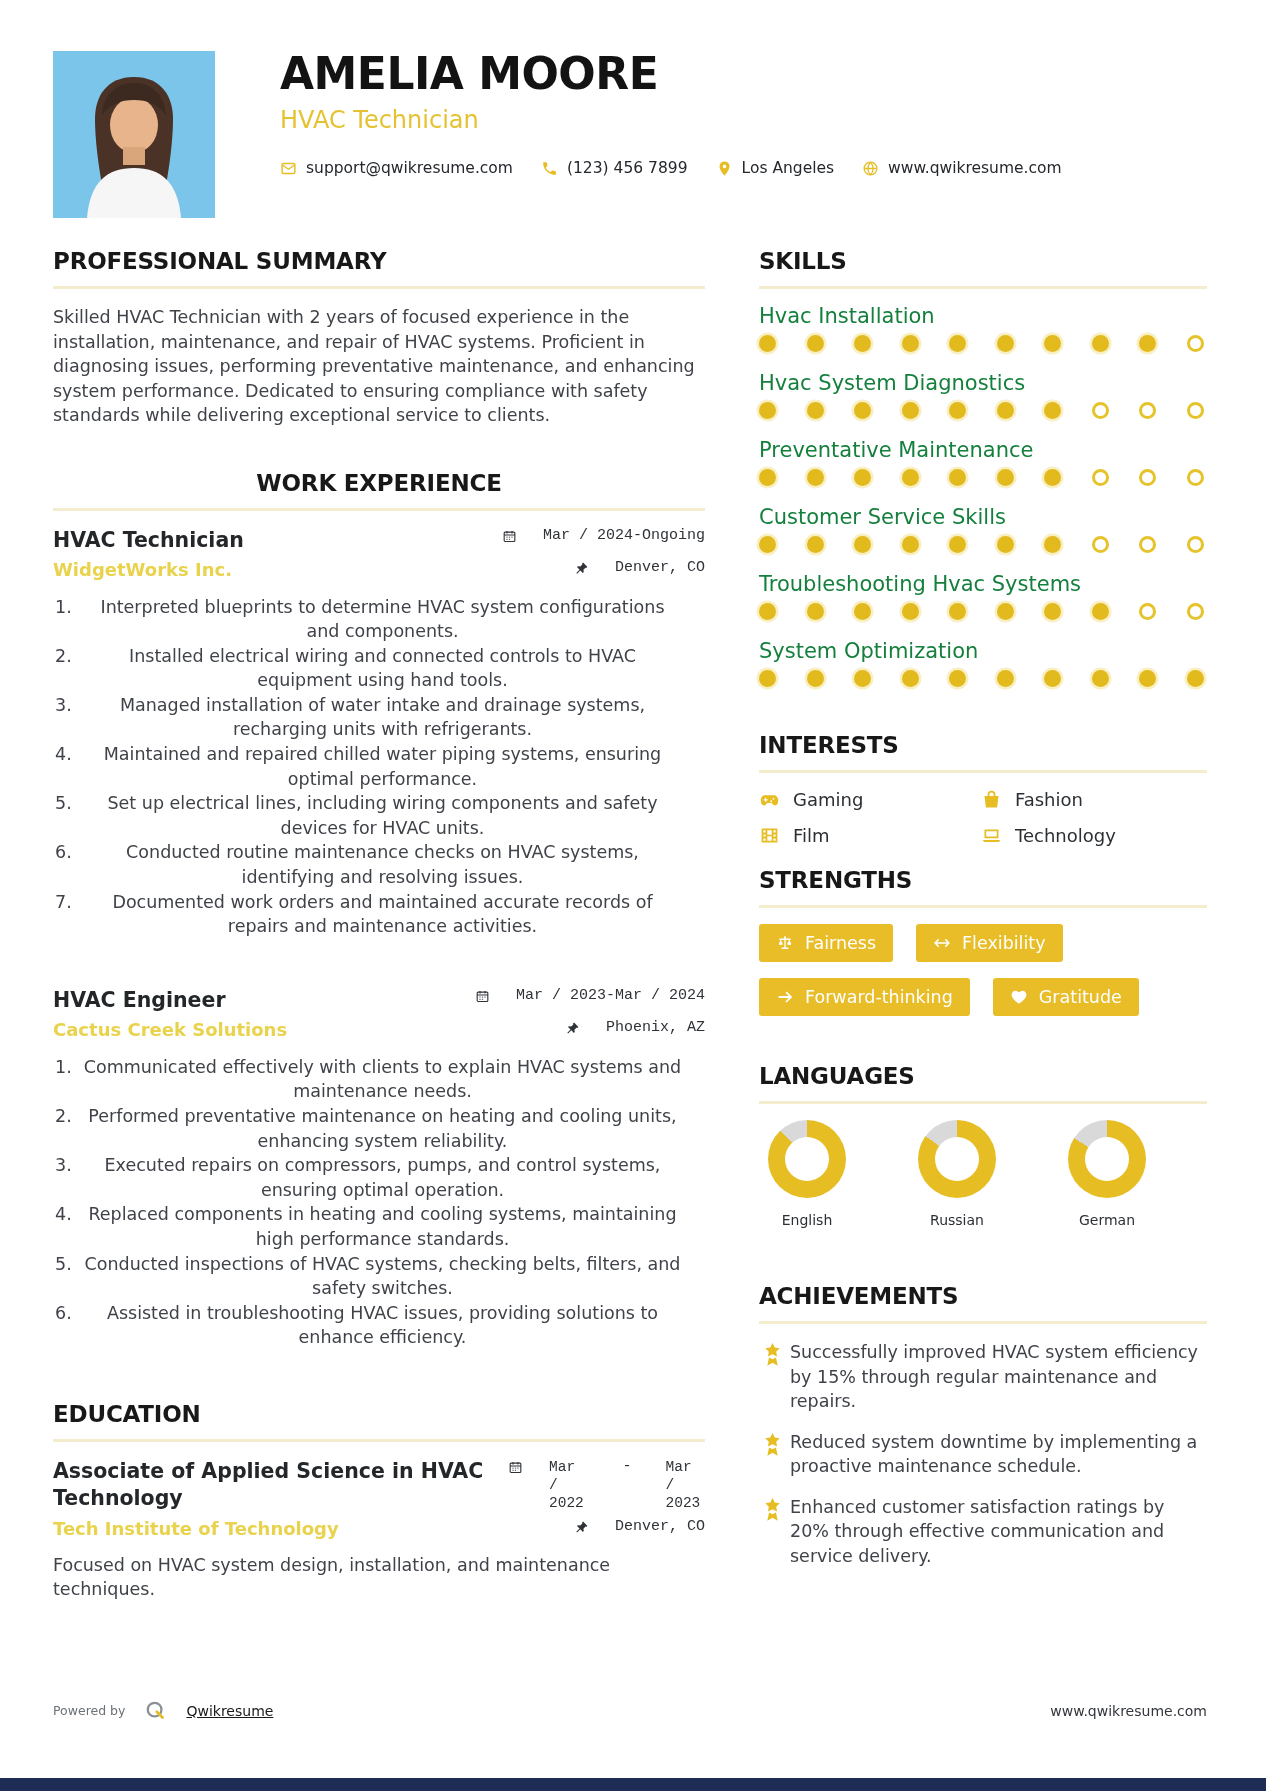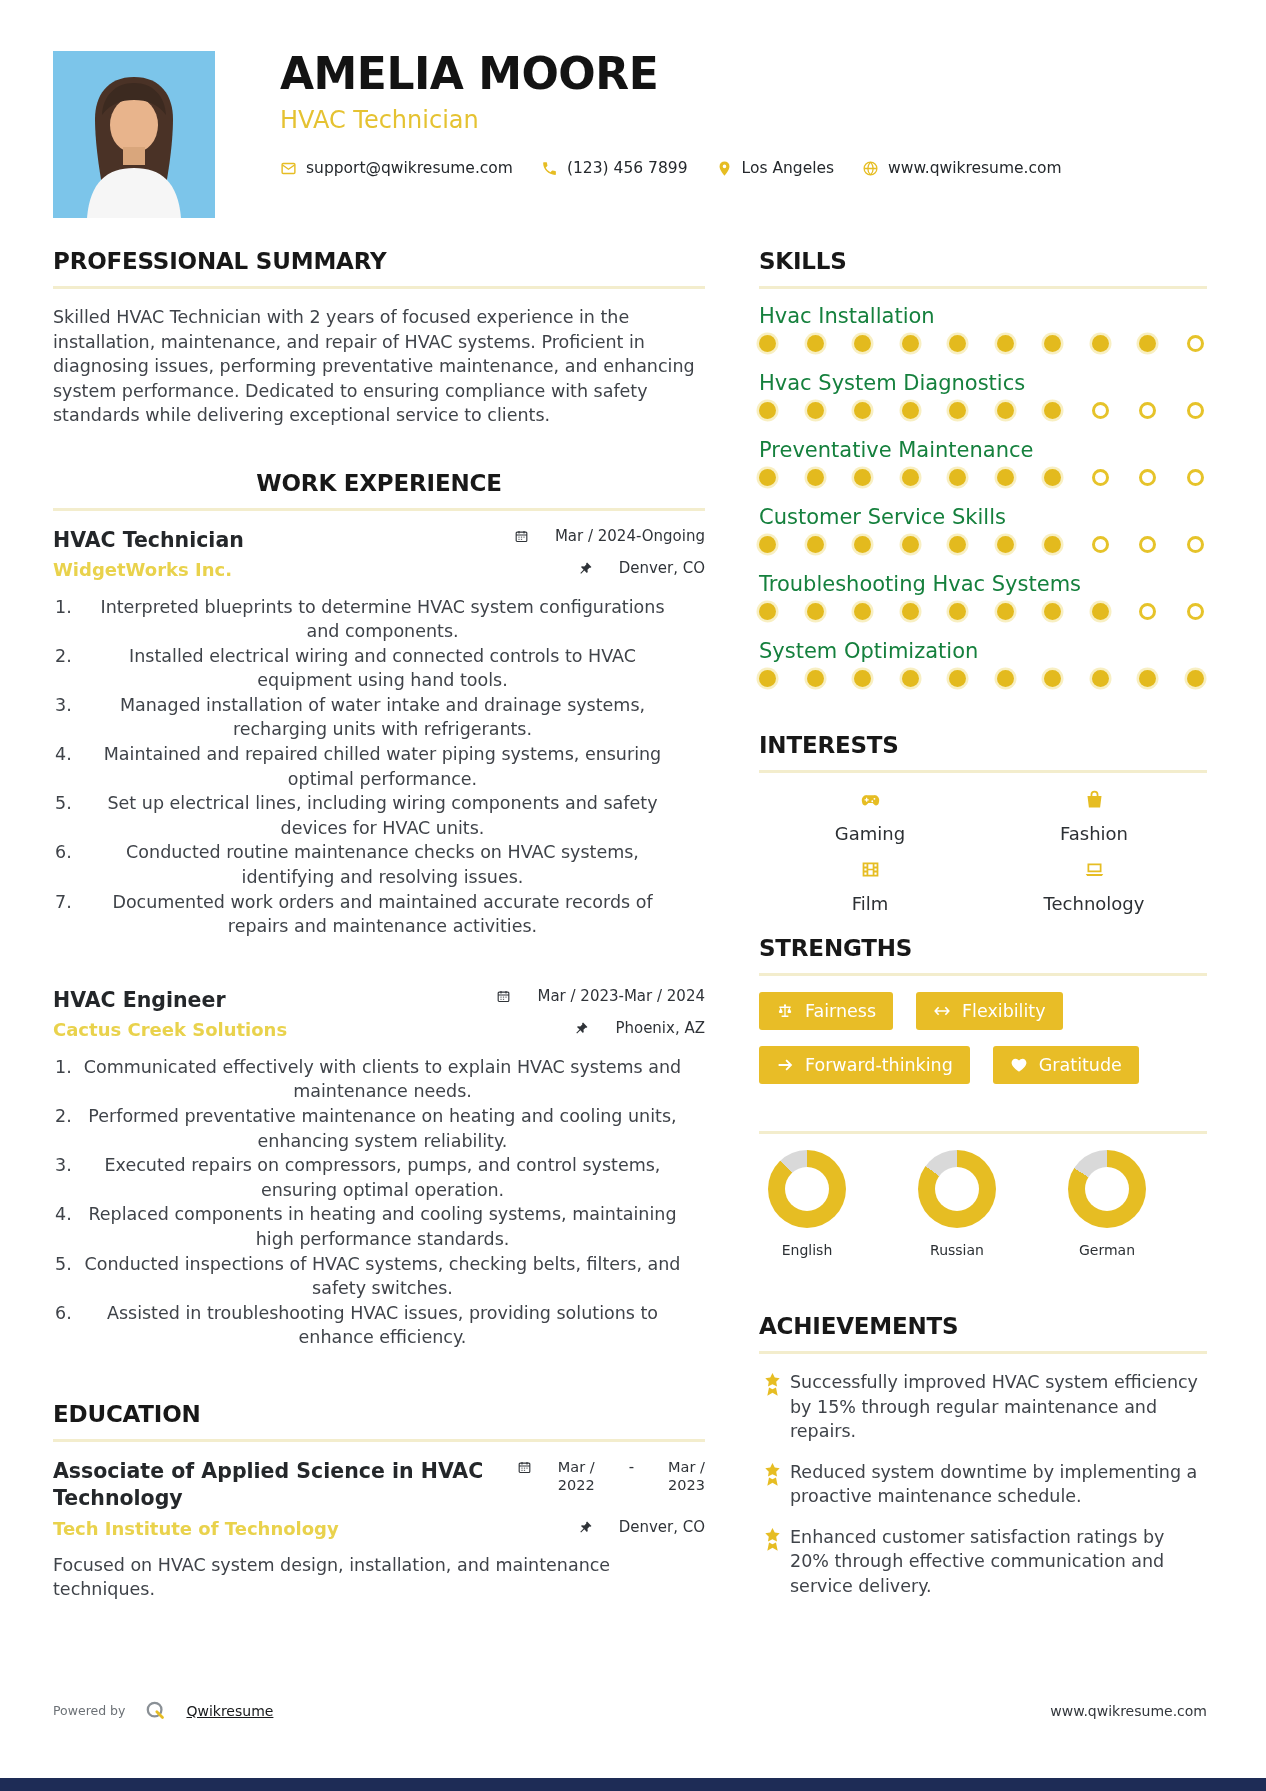--- a/index.html
+++ b/index.html
@@ -33,21 +33,21 @@
   .sec-strengths { margin-bottom:47px; }
   .sec-languages { margin-bottom:55px; }
   p.body-text { font-size:17.5px; line-height:24.5px; color:#3f4349; max-width:645px; }
   
   .job { margin-bottom:48px; }
   .job:last-child { margin-bottom:0; }
   .job-head { display:flex; justify-content:space-between; align-items:flex-start; }
   .job-title { font-size:20.5px; font-weight:bold; color:#24272a; line-height:26px; }
   .job-sub-row { display:flex; justify-content:space-between; align-items:flex-start; margin-top:6px; }
   .company { font-size:18px; color:#e9d24c; font-weight:700; }
-  .meta { display:flex; align-items:flex-start; gap:26px; font-size:15px; color:#2f3338; }
+  .meta { display:flex; align-items:flex-start; gap:26px; font-size:15px; color:#2f3338;font-family:Liberation Mono, monospace; }
   .meta .ic { width:15px; height:15px; color:#2f3338; flex:none; margin-top:2px; }
   .meta .ic svg { width:100%; height:100%; display:block; }
   .bullets { margin-top:15px; }
   .bullet { position:relative; padding-left:29px; font-size:17.5px; line-height:24.6px; color:#3f4349; max-width:630px; }
   .bullet .num { position:absolute; left:2px; }
   
   .edu-date { text-align:left; }
   .edu-date .grp { display:inline-block; vertical-align:top; font-size:14.5px; line-height:18px; }
   .edu-date .sep { display:inline-block; vertical-align:top; margin:0 8px; }
   .edu-degree { font-size:20.5px; font-weight:bold; color:#24272a; line-height:27px; max-width:455px; }
@@ -55,21 +55,21 @@
   .edu-desc { margin-top:14px; }
   
   .skill { margin-bottom:20px; }
   .skill-label { font-size:21px; color:#15803d; line-height:22px; margin-bottom:8px; }
   .dots { display:flex; gap:30.5px; height:17px; align-items:center; }
   .dot { width:17px; height:17px; border-radius:50%; flex:none; }
   .dot.filled { background:#e3ba1e; box-shadow:0 0 0 2.5px rgba(240,219,120,.45); }
   .dot.empty { width:17px; height:17px; border:3px solid #e6c32a; background:#fff; }
   
   .int-grid { display:grid; grid-template-columns:222px auto; row-gap:15px; }
-  .int-item { display:flex; align-items:center; gap:13px; font-size:18px; color:#2c3034;flex-direction:column; }
+  .int-item { display:flex; align-items:center; gap:13px; font-size:18px; color:#2c3034; }
   .int-item .ic { width:21px; height:21px; color:#e6bd23; flex:none; }
   .int-item .ic svg { width:100%; height:100%; display:block; }
   
   .badges { display:flex; flex-wrap:wrap; column-gap:23px; row-gap:16px; }
   .badge { display:inline-flex; align-items:center; gap:11px; background:#e8bd27; color:#fff;
            font-size:17.5px; font-weight:500; padding:9px 17px; border-radius:3px; }
   .badge .ic { width:18px; height:18px; flex:none; }
   .badge .ic svg { width:100%; height:100%; display:block; }
   
   .lang-row { display:flex; justify-content:space-between; padding-right:52px; }
@@ -439,20 +439,21 @@
               <svg viewBox="0 0 24 24" fill="currentColor">
                 <path d="M12 21S3.5 15.8 2.3 10.4C1.4 6.6 3.9 3.5 7.2 3.5c2 0 3.7 1 4.8 2.6a5.8 5.8 0 014.8-2.6c3.3 0 5.8 3.1 4.9 6.9C20.5 15.8 12 21 12 21z"></path>
               </svg>
             </span>
             <span>Gratitude</span>
           </div>
         </div>
     </section>
 
     <section class="sec-languages">
+      <h2 class="sec-h">LANGUAGES</h2>
       <div class="rule"></div>
       <div class="lang-row" id="languages-row">
           <div class="lang-cell">
             <div class="donut" style="background: conic-gradient(rgb(230, 189, 35) 88%, rgb(217, 217, 217) 0deg);"></div>
             <div class="lang-label">English</div>
           </div>
           <div class="lang-cell">
             <div class="donut" style="background: conic-gradient(rgb(230, 189, 35) 85%, rgb(217, 217, 217) 0deg);"></div>
             <div class="lang-label">Russian</div>
           </div>

